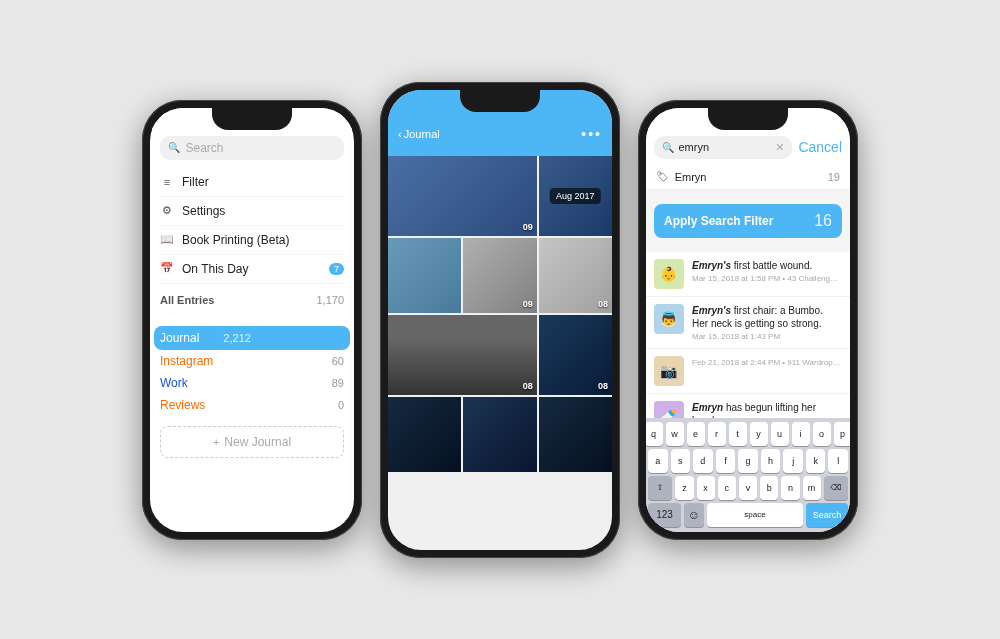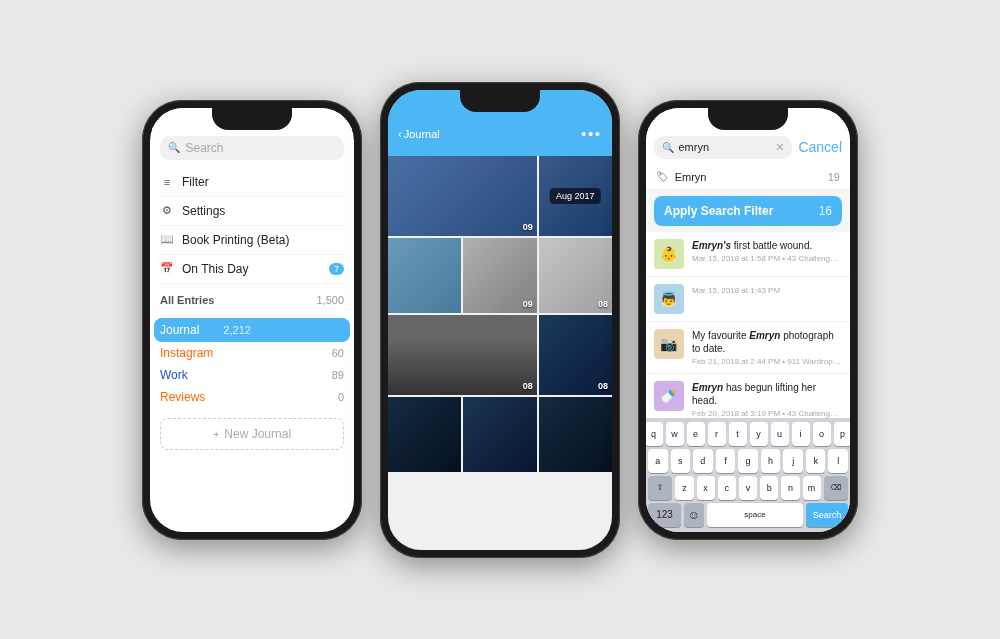--- a/index.html
+++ b/index.html
@@ -88,21 +88,21 @@
     .p1-menu-label { font-size: 12px; color: #222; }
     .p1-menu-badge {
       margin-left: auto;
       background: #4db6f5;
       color: #fff;
       font-size: 9px;
       border-radius: 10px;
       padding: 1px 5px;
     }
     .p1-section-header {
-      padding: 10px 10px 12px;
+      padding: 10px 10px 20px;
       display: flex;
       justify-content: space-between;
       align-items: center;
     }
     .p1-section-title { font-size: 11px; font-weight: 600; color: #555; }
     .p1-section-count { font-size: 11px; color: #999; }
     .p1-journal-items { padding: 0 10px; }
     .p1-journal-item {
       display: flex;
       align-items: center;
@@ -242,30 +242,30 @@
       align-items: center;
       padding: 6px 10px;
       gap: 6px;
       background: #fff;
       border-bottom: 1px solid #eee;
     }
     .p3-tag-icon { color: #555; font-size: 10px; }
     .p3-tag-name { font-size: 11px; color: #222; font-weight: 500; }
     .p3-tag-count { margin-left: auto; font-size: 11px; color: #999; }
     .p3-apply-btn {
-      margin: 6px 8px;
+      margin: 14px 8px;
       background: #4db6f5;
       border-radius: 8px;
       padding: 8px 10px;
       display: flex;
       justify-content: space-between;
       align-items: center;
     }
     .p3-apply-text { font-size: 12px; color: #fff; font-weight: 600; }
-    .p3-apply-count { font-size: 12px; color: rgba(255,255,255,0.85); }
+    .p3-apply-count { font-size: 16px; color: rgba(255,255,255,0.85); }
     .p3-results { flex: 1; overflow: hidden; background: #fff; }
     .p3-result-item {
       display: flex;
       align-items: flex-start;
       padding: 7px 8px;
       gap: 8px;
       border-bottom: 1px solid #f0f0f0;
     }
     .p3-avatar {
       width: 30px; height: 30px;
@@ -353,21 +353,21 @@
             <span class="p1-menu-label">Book Printing (Beta)</span>
           </div>
           <div class="p1-menu-item">
             <span class="p1-menu-icon">📅</span>
             <span class="p1-menu-label">On This Day</span>
             <span class="p1-menu-badge">7</span>
           </div>
         </div>
         <div class="p1-section-header">
           <span class="p1-section-title">All Entries</span>
-          <span class="p1-section-count">1,500</span>
+          <span class="p1-section-count">1,170</span>
         </div>
         <div class="p1-journal-items">
           <div class="p1-journal-item active">
             <span class="p1-journal-name">Journal</span>
             <span class="p1-journal-count">2,212</span>
           </div>
           <div class="p1-journal-item orange" style="padding: 4px 0;">
             <span class="p1-journal-name" style="color:#ff6b00;">Instagram</span>
             <span class="p1-journal-count">60</span>
           </div>
@@ -463,27 +463,27 @@
           <div class="p3-result-item">
             <div class="p3-avatar av1">👶</div>
             <div class="p3-result-content">
               <div class="p3-result-title"><b>Emryn's</b> first battle wound.</div>
               <div class="p3-result-meta">Mar 15, 2018 at 1:58 PM • 43 Challenger Cres, Winkler, ...</div>
             </div>
           </div>
           <div class="p3-result-item">
             <div class="p3-avatar av2">👼</div>
             <div class="p3-result-content">
+              <div class="p3-result-title"><b>Emryn's</b> first chair: a Bumbo.<br>Her neck is getting so strong.</div>
               <div class="p3-result-meta">Mar 15, 2018 at 1:43 PM</div>
             </div>
           </div>
           <div class="p3-result-item">
             <div class="p3-avatar av3">📷</div>
             <div class="p3-result-content">
-              <div class="p3-result-title">My favourite <b>Emryn</b> photograph to date.</div>
               <div class="p3-result-meta">Feb 21, 2018 at 2:44 PM • 911 Wardrop St, Morden, MB, ...</div>
             </div>
           </div>
           <div class="p3-result-item">
             <div class="p3-avatar av4">🍼</div>
             <div class="p3-result-content">
               <div class="p3-result-title"><b>Emryn</b> has begun lifting her head.</div>
               <div class="p3-result-meta">Feb 20, 2018 at 3:19 PM • 43 Challenger Cres, Winkler, ...</div>
             </div>
           </div>

